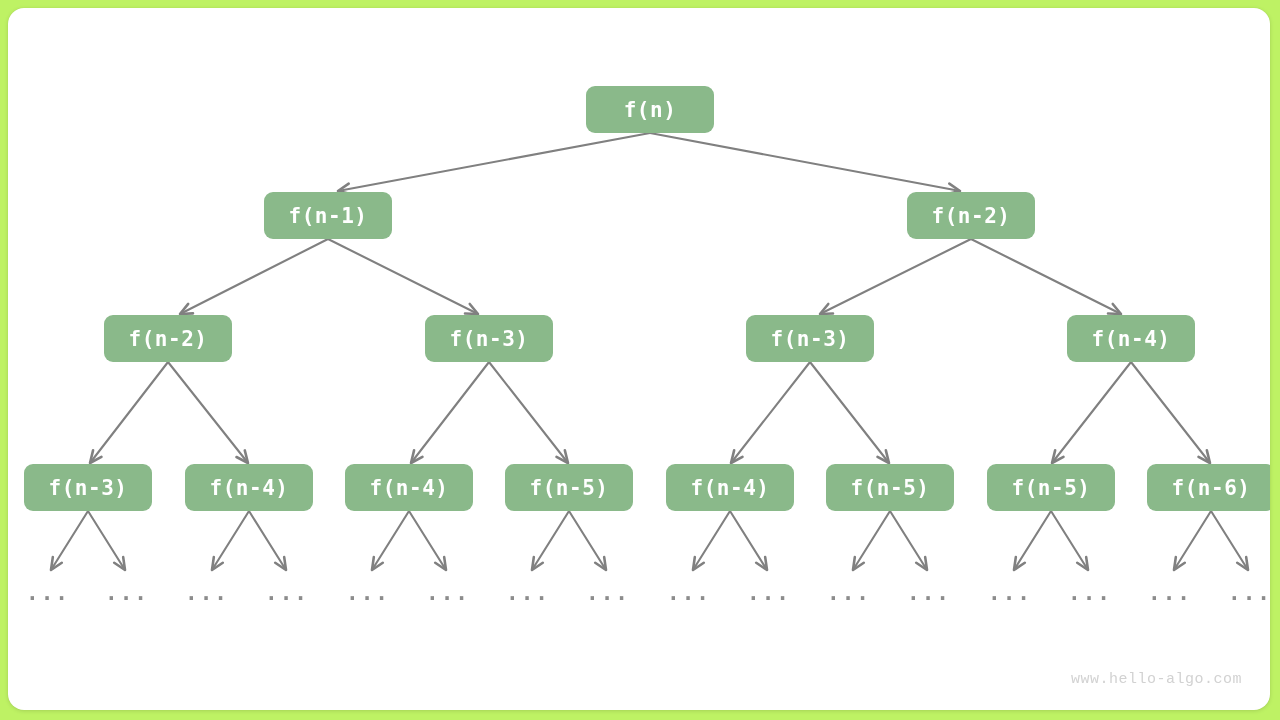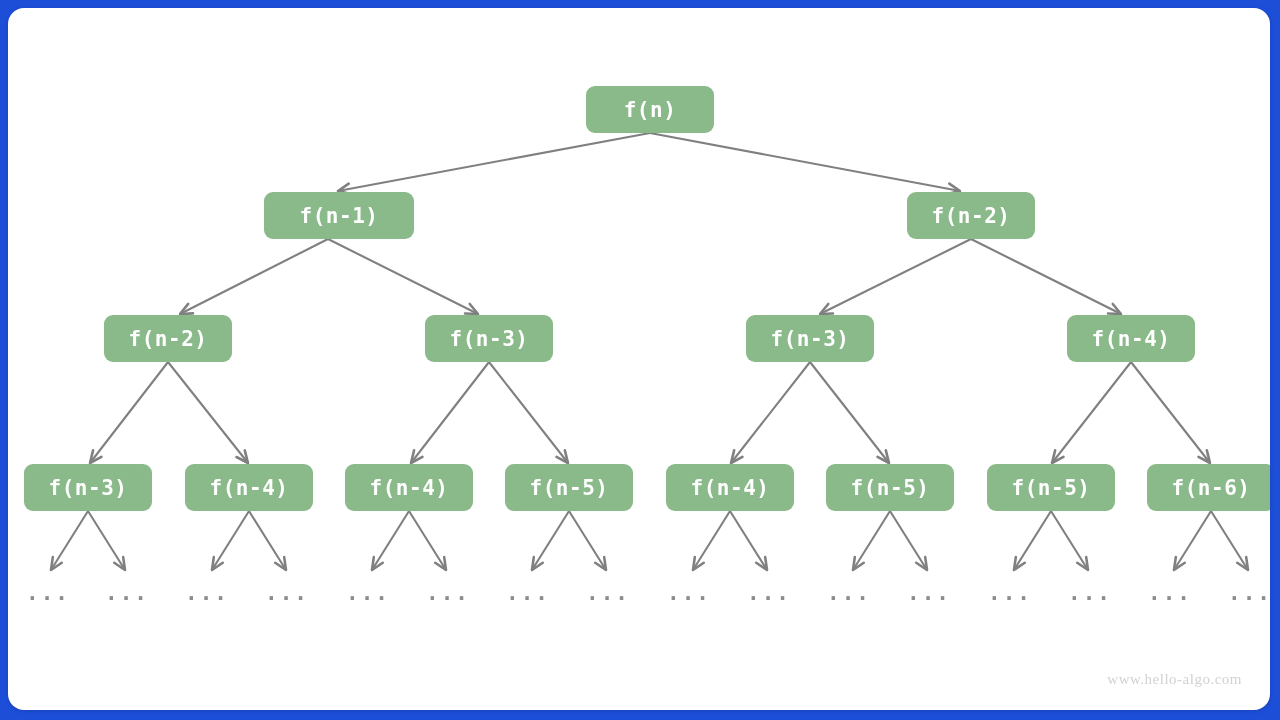--- a/index.html
+++ b/index.html
@@ -9,21 +9,21 @@
     width: 1280px;
     height: 720px;
     overflow: hidden;
     background: #ffffff;
     font-family: "DejaVu Sans Mono", monospace;
   }
   #stage {
     position: relative;
     width: 1280px;
     height: 720px;
-    background: #1d4ed8;
+    background: #bef264;
   }
   
   #card {
     position: absolute;
     left: 8px;
     top: 8px;
     width: 1262px;
     height: 702px;
     background: #ffffff;
     border-radius: 16px;
@@ -62,21 +62,21 @@
     letter-spacing: 2px;
     line-height: 1;
     transform: translate(-50%, -50%);
     white-space: nowrap;
   }
   #watermark {
     position: absolute;
     right: 28px;
     bottom: 22px;
     color: #d2d2d2;
-    font-family: Liberation Serif, serif;
+    font-family: Liberation Mono, monospace;
     font-size: 15px;
     letter-spacing: 0.5px;
     white-space: nowrap;
   }
 </style>
 </head>
 <body>
 
 <div id="stage">
   <div id="card">
@@ -143,21 +143,21 @@
           <path d="M 1176.7973447153058 554.7600174655696 L 1166 562 L 1167.815623032288 549.1274123423211" stroke-width="2.6"></path>
           <line x1="1203" y1="503" x2="1240" y2="562"></line>
           <path d="M 1238.184376967712 549.1274123423211 L 1240 562 L 1229.2026552846942 554.7600174655696" stroke-width="2.6"></path>
         </g>
     </svg>
 
     <div id="node-layer">
         <div class="node" style="left: 578px; top: 78px; width: 128px; height: 47px; background: rgb(138, 185, 138); color: rgb(255, 255, 255);">
           <span>f(n)</span>
         </div>
-        <div class="node" style="left: 256px; top: 184px; width: 150px; height: 47px; background: rgb(138, 185, 138); color: rgb(255, 255, 255);">
+        <div class="node" style="left: 256px; top: 184px; width: 128px; height: 47px; background: rgb(138, 185, 138); color: rgb(255, 255, 255);">
           <span>f(n-1)</span>
         </div>
         <div class="node" style="left: 899px; top: 184px; width: 128px; height: 47px; background: rgb(138, 185, 138); color: rgb(255, 255, 255);">
           <span>f(n-2)</span>
         </div>
         <div class="node" style="left: 96px; top: 307px; width: 128px; height: 47px; background: rgb(138, 185, 138); color: rgb(255, 255, 255);">
           <span>f(n-2)</span>
         </div>
         <div class="node" style="left: 417px; top: 307px; width: 128px; height: 47px; background: rgb(138, 185, 138); color: rgb(255, 255, 255);">
           <span>f(n-3)</span>

